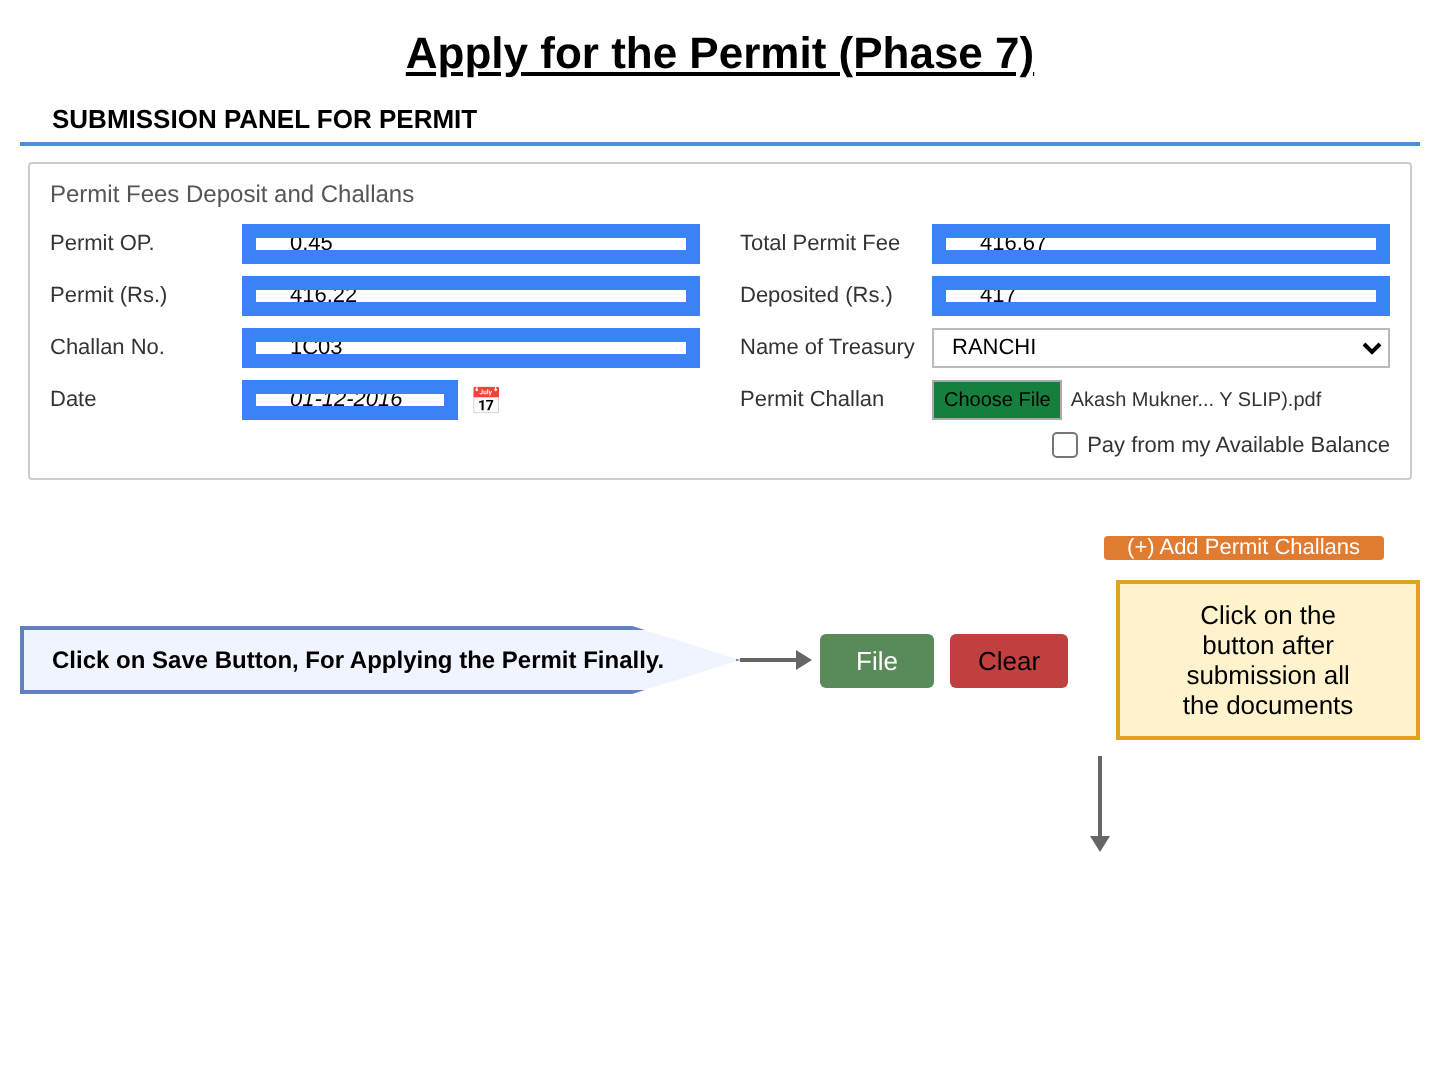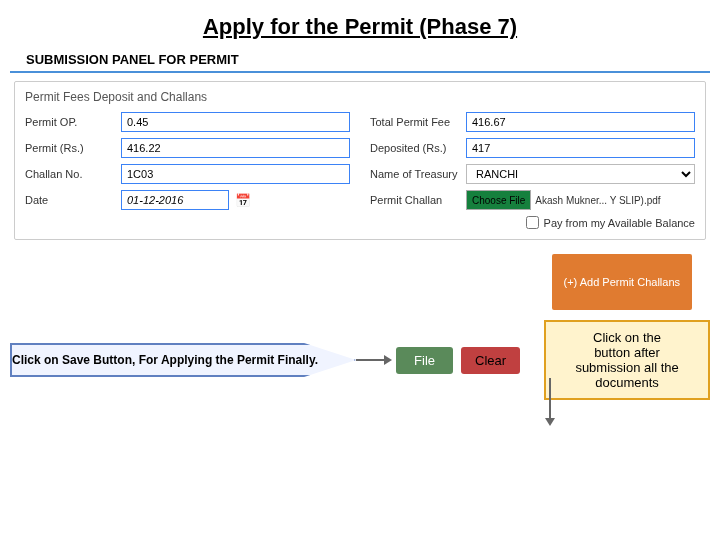--- a/index.html
+++ b/index.html
@@ -48,22 +48,22 @@
       align-items: center;
       gap: 6px;
     }
     .form-label {
       font-size: 11px;
       color: #333;
       min-width: 90px;
       white-space: nowrap;
     }
     .form-input {
-      border: 1px solid #3b82f6;
-      padding: 2px 5px;
+      border: 7px solid #3b82f6;
+      padding: 2px 17px;
       font-size: 11px;
       height: 20px;
       flex: 1;
       background: #fff;
     }
     .form-input-wide {
       width: 150px;
     }
     .calendar-icon {
       font-size: 13px;
@@ -100,41 +100,41 @@
       display: flex;
       align-items: center;
       justify-content: flex-end;
       gap: 5px;
       margin-top: 6px;
       font-size: 11px;
       color: #333;
     }
     .add-challans-btn {
       display: block;
-      margin: 6px 14px 6px auto;
+      margin: 20px 14px 6px auto;
       margin-right: 14px;
       background: #e07b30;
       color: #fff;
       border: none;
-      padding: 22px 12px;
+      padding: 0 12px;
       font-size: 11px;
       cursor: pointer;
       border-radius: 2px;
       width: fit-content;
     }
     .bottom-section {
       display: flex;
       align-items: center;
       margin: 4px 10px 0;
       gap: 0;
     }
     .arrow-box {
       background: #f0f4ff;
       border: 2px solid #6080c0;
-      padding: 8px 0;
+      padding: 8px 14px;
       font-size: 12px;
       color: #000;
       font-weight: bold;
       min-width: 200px;
       position: relative;
       clip-path: polygon(0 0, 85% 0, 100% 50%, 85% 100%, 0 100%);
       padding-right: 36px;
     }
     .action-buttons {
       display: flex;

